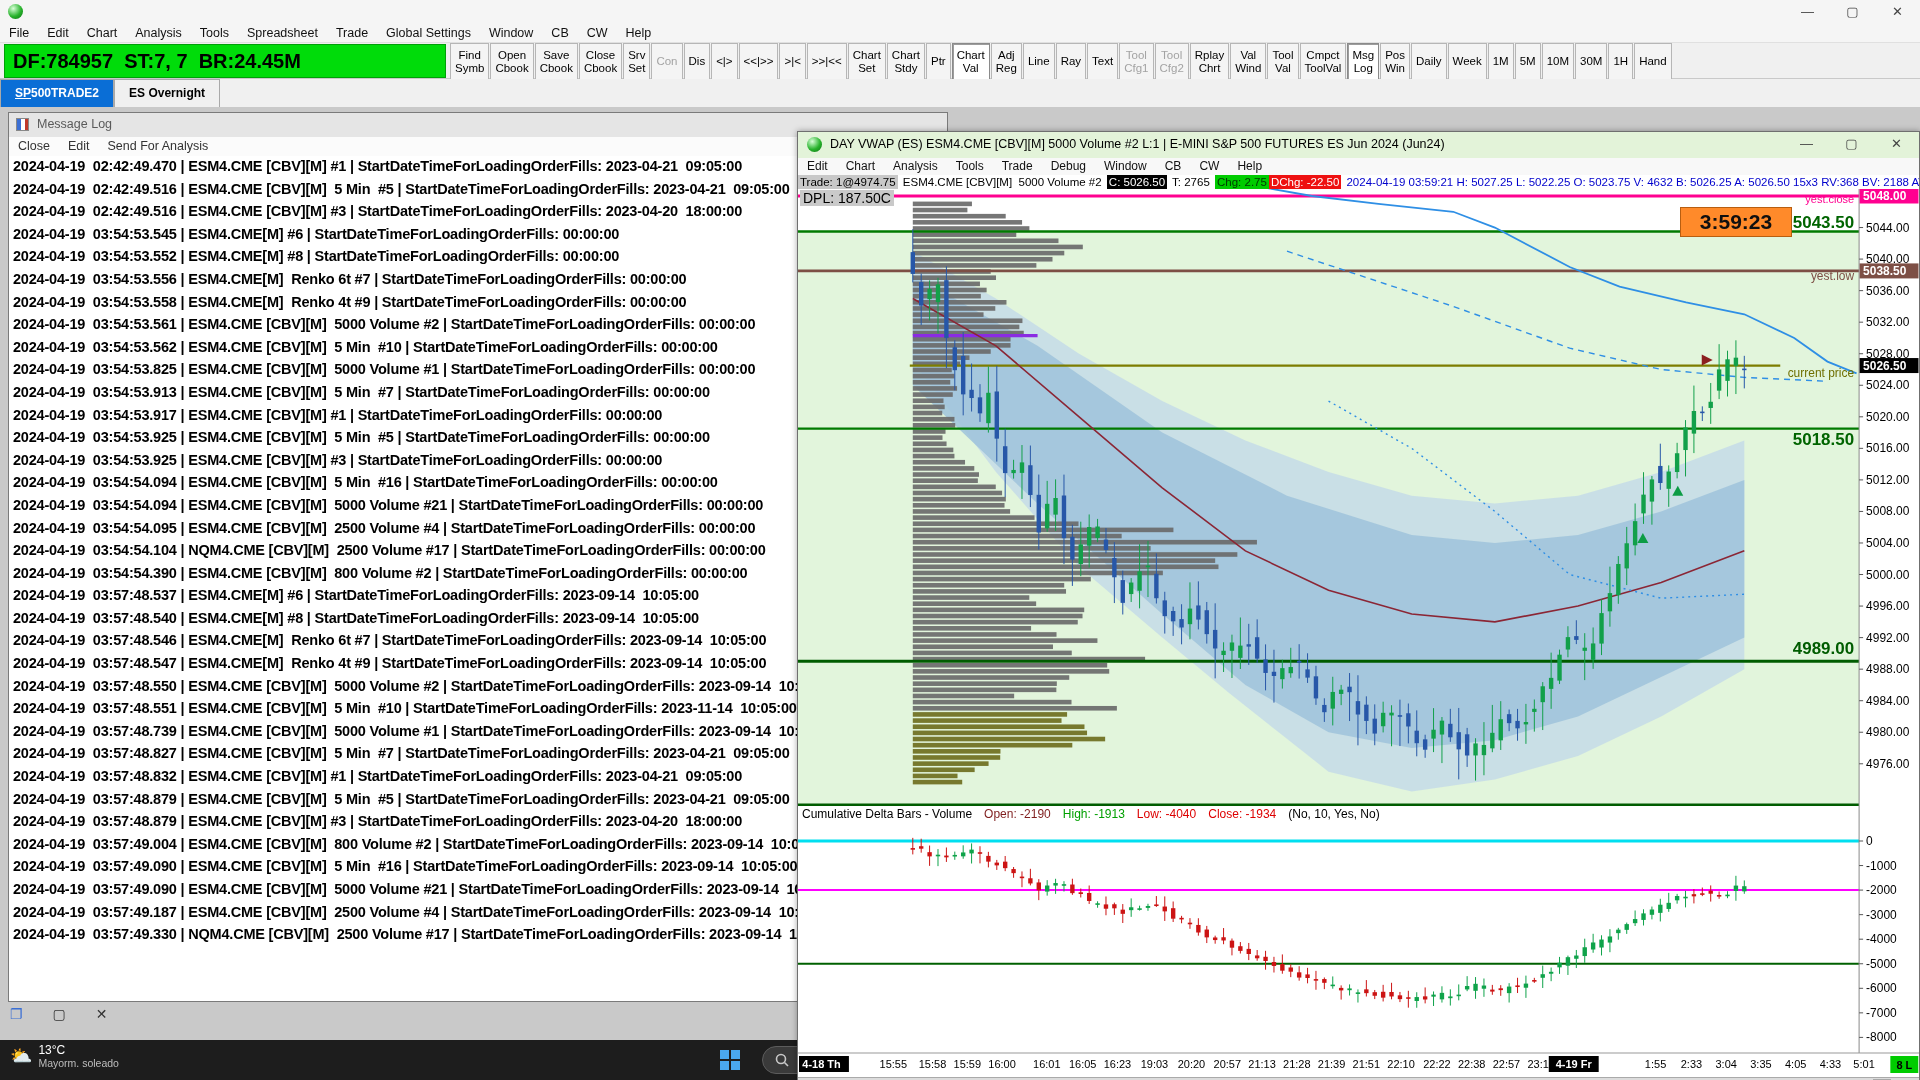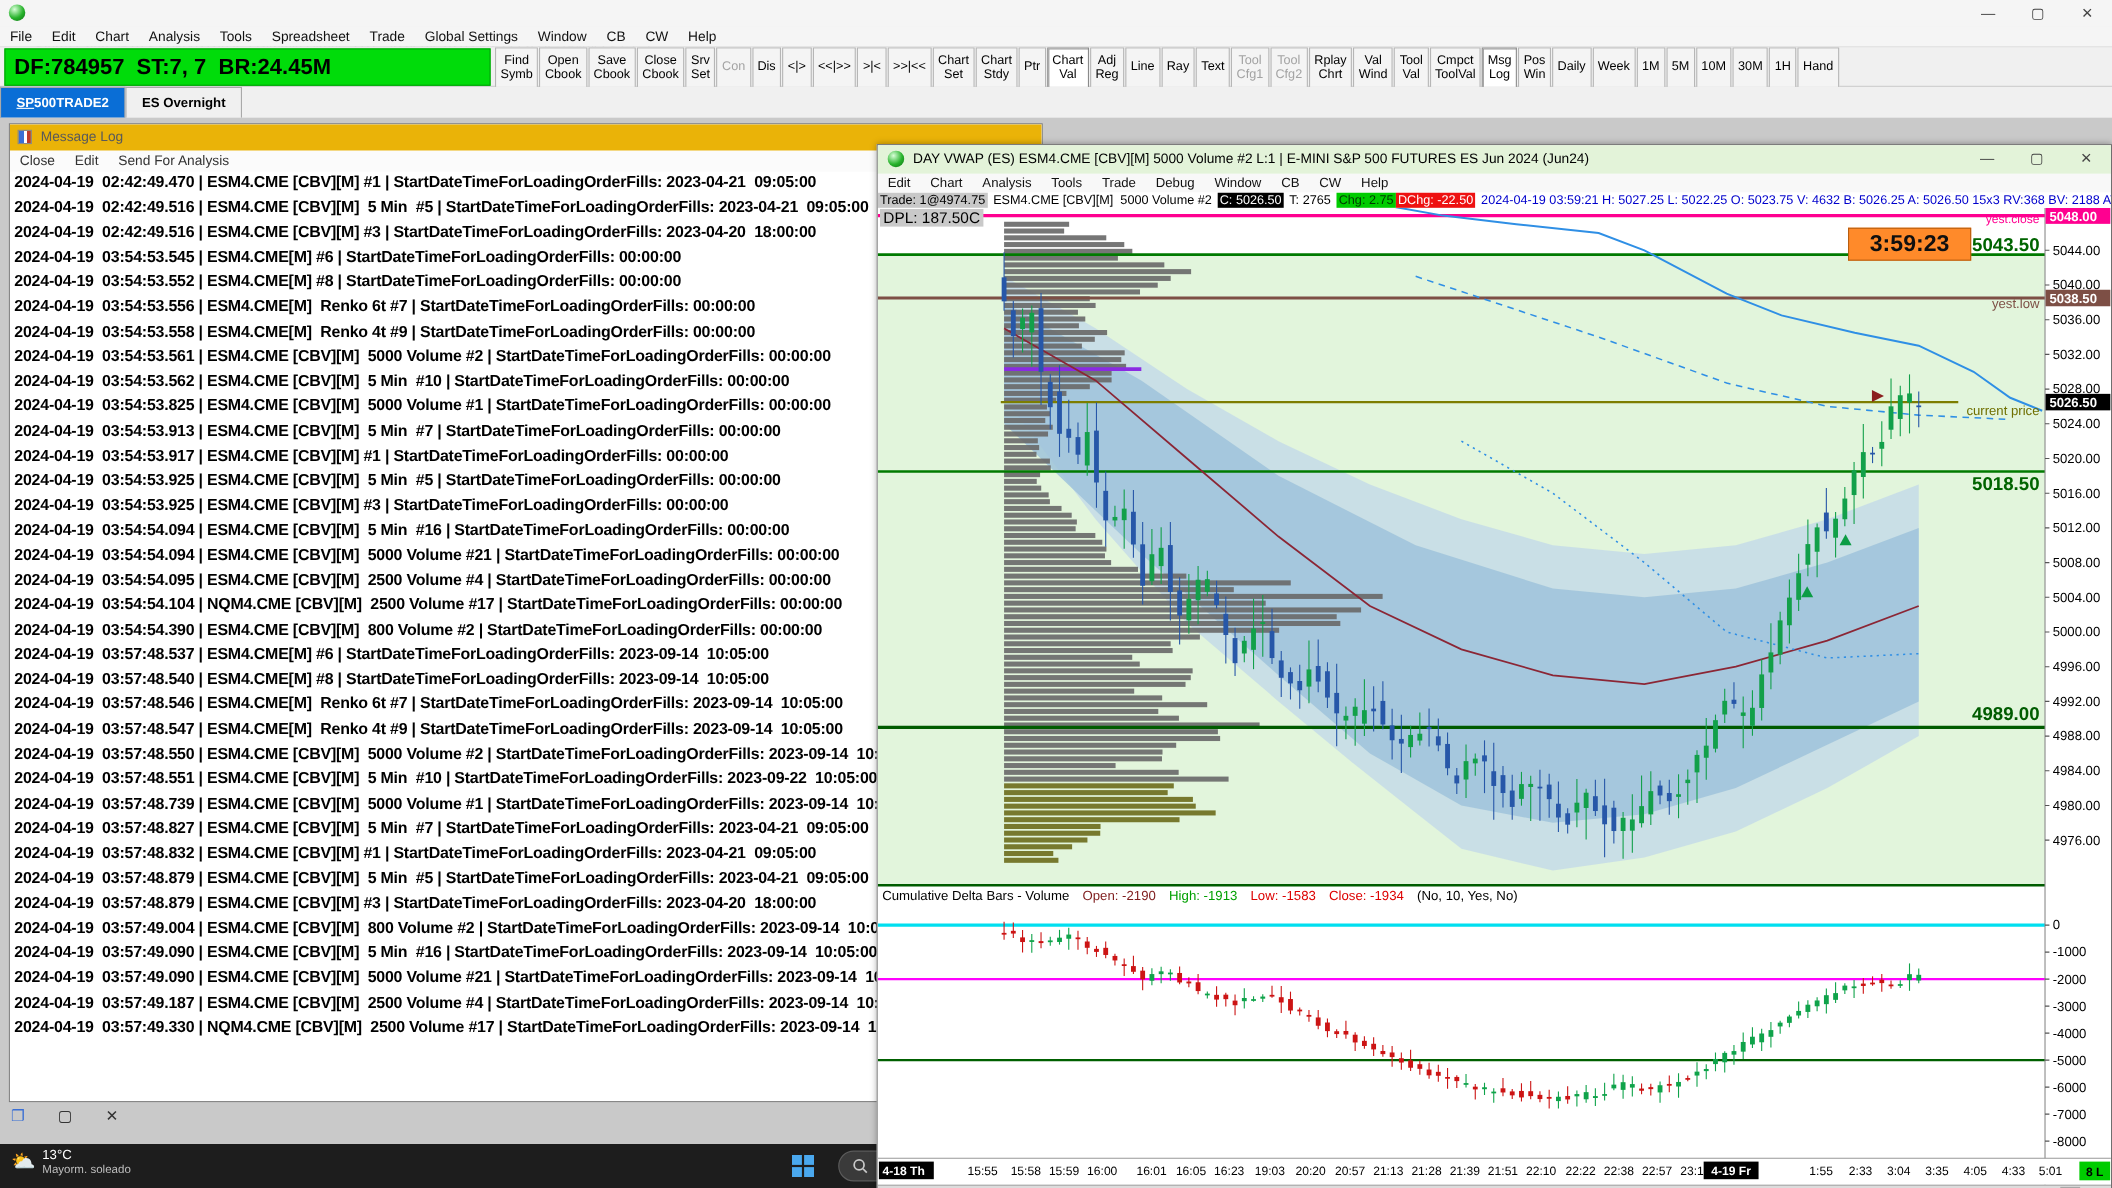--- a/index.html
+++ b/index.html
@@ -30,21 +30,21 @@
   .tabbar { position:absolute; left:0; top:79px; width:1920px; height:28px; background:#f0f0f0; display:flex; }
   .tab { font-size:12px; font-weight:bold; line-height:26px; padding:0 14px; border:1px solid #a9a9a9; border-bottom:none; background:#f0f0f0; color:#000; }
   .tab.sel { background:#0a6ed6; color:#fff; }
   .tab .u { text-decoration:underline; }
 
   
   #workspace { position:absolute; left:0; top:107px; width:1920px; height:933px; background:#c9c9c9; }
 
   
   #msglog { position:absolute; left:8px; top:112px; width:940px; height:890px; background:#fff; border:1px solid #7a7a7a; z-index:2; overflow:hidden; }
-  #msglog .ml-title { position:absolute; left:0; top:0; right:0; height:24px; background:#eab308; }
+  #msglog .ml-title { position:absolute; left:0; top:0; right:0; height:24px; background:#e5e5e5; }
   #msglog .ml-icon { position:absolute; left:7px; top:5px; width:13px; height:13px; border:1px solid #888; background:linear-gradient(90deg,#3b6fd4 0 40%, #fff 40% 70%, #c0392b 70%); }
   #msglog .ml-title-text { position:absolute; left:28px; top:4px; font-size:12.5px; color:#5a5a5a; }
   .msg-menu { position:absolute; left:0; top:24px; right:0; height:19px; background:#fbfbfb; display:flex; }
   #log-lines { position:absolute; left:0; top:45px; right:0; bottom:0; overflow:hidden; }
   .log-line { height:22.6px; font-size:14.5px; font-weight:bold; color:#000; white-space:pre; padding-left:4px; letter-spacing:-0.2px; overflow:hidden; }
 
   
   #mdi-controls { position:absolute; left:10px; top:1006px; height:24px; display:flex; gap:30px; z-index:1; }
   #mdi-controls span { font-size:14px; color:#333; }
   #mdi-controls .restore-glyph { color:#3b6fd4; }
@@ -199,21 +199,21 @@
         <div class="log-line">2024-04-19  03:54:54.094 | ESM4.CME [CBV][M]  5 Min  #16 | StartDateTimeForLoadingOrderFills: 00:00:00</div>
         <div class="log-line">2024-04-19  03:54:54.094 | ESM4.CME [CBV][M]  5000 Volume #21 | StartDateTimeForLoadingOrderFills: 00:00:00</div>
         <div class="log-line">2024-04-19  03:54:54.095 | ESM4.CME [CBV][M]  2500 Volume #4 | StartDateTimeForLoadingOrderFills: 00:00:00</div>
         <div class="log-line">2024-04-19  03:54:54.104 | NQM4.CME [CBV][M]  2500 Volume #17 | StartDateTimeForLoadingOrderFills: 00:00:00</div>
         <div class="log-line">2024-04-19  03:54:54.390 | ESM4.CME [CBV][M]  800 Volume #2 | StartDateTimeForLoadingOrderFills: 00:00:00</div>
         <div class="log-line">2024-04-19  03:57:48.537 | ESM4.CME[M] #6 | StartDateTimeForLoadingOrderFills: 2023-09-14  10:05:00</div>
         <div class="log-line">2024-04-19  03:57:48.540 | ESM4.CME[M] #8 | StartDateTimeForLoadingOrderFills: 2023-09-14  10:05:00</div>
         <div class="log-line">2024-04-19  03:57:48.546 | ESM4.CME[M]  Renko 6t #7 | StartDateTimeForLoadingOrderFills: 2023-09-14  10:05:00</div>
         <div class="log-line">2024-04-19  03:57:48.547 | ESM4.CME[M]  Renko 4t #9 | StartDateTimeForLoadingOrderFills: 2023-09-14  10:05:00</div>
         <div class="log-line">2024-04-19  03:57:48.550 | ESM4.CME [CBV][M]  5000 Volume #2 | StartDateTimeForLoadingOrderFills: 2023-09-14  10:05:00</div>
-        <div class="log-line">2024-04-19  03:57:48.551 | ESM4.CME [CBV][M]  5 Min  #10 | StartDateTimeForLoadingOrderFills: 2023-09-22  10:05:00</div>
+        <div class="log-line">2024-04-19  03:57:48.551 | ESM4.CME [CBV][M]  5 Min  #10 | StartDateTimeForLoadingOrderFills: 2023-11-14  10:05:00</div>
         <div class="log-line">2024-04-19  03:57:48.739 | ESM4.CME [CBV][M]  5000 Volume #1 | StartDateTimeForLoadingOrderFills: 2023-09-14  10:05:00</div>
         <div class="log-line">2024-04-19  03:57:48.827 | ESM4.CME [CBV][M]  5 Min  #7 | StartDateTimeForLoadingOrderFills: 2023-04-21  09:05:00</div>
         <div class="log-line">2024-04-19  03:57:48.832 | ESM4.CME [CBV][M] #1 | StartDateTimeForLoadingOrderFills: 2023-04-21  09:05:00</div>
         <div class="log-line">2024-04-19  03:57:48.879 | ESM4.CME [CBV][M]  5 Min  #5 | StartDateTimeForLoadingOrderFills: 2023-04-21  09:05:00</div>
         <div class="log-line">2024-04-19  03:57:48.879 | ESM4.CME [CBV][M] #3 | StartDateTimeForLoadingOrderFills: 2023-04-20  18:00:00</div>
         <div class="log-line">2024-04-19  03:57:49.004 | ESM4.CME [CBV][M]  800 Volume #2 | StartDateTimeForLoadingOrderFills: 2023-09-14  10:05:00</div>
         <div class="log-line">2024-04-19  03:57:49.090 | ESM4.CME [CBV][M]  5 Min  #16 | StartDateTimeForLoadingOrderFills: 2023-09-14  10:05:00</div>
         <div class="log-line">2024-04-19  03:57:49.090 | ESM4.CME [CBV][M]  5000 Volume #21 | StartDateTimeForLoadingOrderFills: 2023-09-14  10:05:00</div>
         <div class="log-line">2024-04-19  03:57:49.187 | ESM4.CME [CBV][M]  2500 Volume #4 | StartDateTimeForLoadingOrderFills: 2023-09-14  10:05:00</div>
         <div class="log-line">2024-04-19  03:57:49.330 | NQM4.CME [CBV][M]  2500 Volume #17 | StartDateTimeForLoadingOrderFills: 2023-09-14  10:05:00</div>
@@ -900,21 +900,21 @@
             <rect x="1094.2939999999999" y="867" width="28" height="17" fill="#00cc00"></rect>
             <text x="1108.2939999999999" y="880" text-anchor="middle" fill="#000" font-size="11" font-weight="bold">8 L</text>
           </g>
         </svg>
       <div id="dpl-label">DPL: 187.50C</div>
       <div id="countdown">3:59:23</div>
       <div id="delta-header">
           <span style="color: rgb(0, 0, 0);">Cumulative Delta Bars - Volume</span>
           <span style="color: #7f1d1d; text-align: right;">Open: -2190</span>
           <span style="color: rgb(0, 160, 0);">High: -1913</span>
-          <span style="color: rgb(221, 0, 0);">Low: -1583</span>
+          <span style="color: rgb(221, 0, 0);">Low: -4040</span>
           <span style="color: rgb(221, 0, 0);">Close: -1934</span>
           <span style="color: rgb(0, 0, 0);">(No, 10, Yes, No)</span>
         </div>
     </div>
     <div class="chart-bottom-strip">
       <div class="grip"></div>
     </div>
   </div>
 
   <div id="taskbar">

